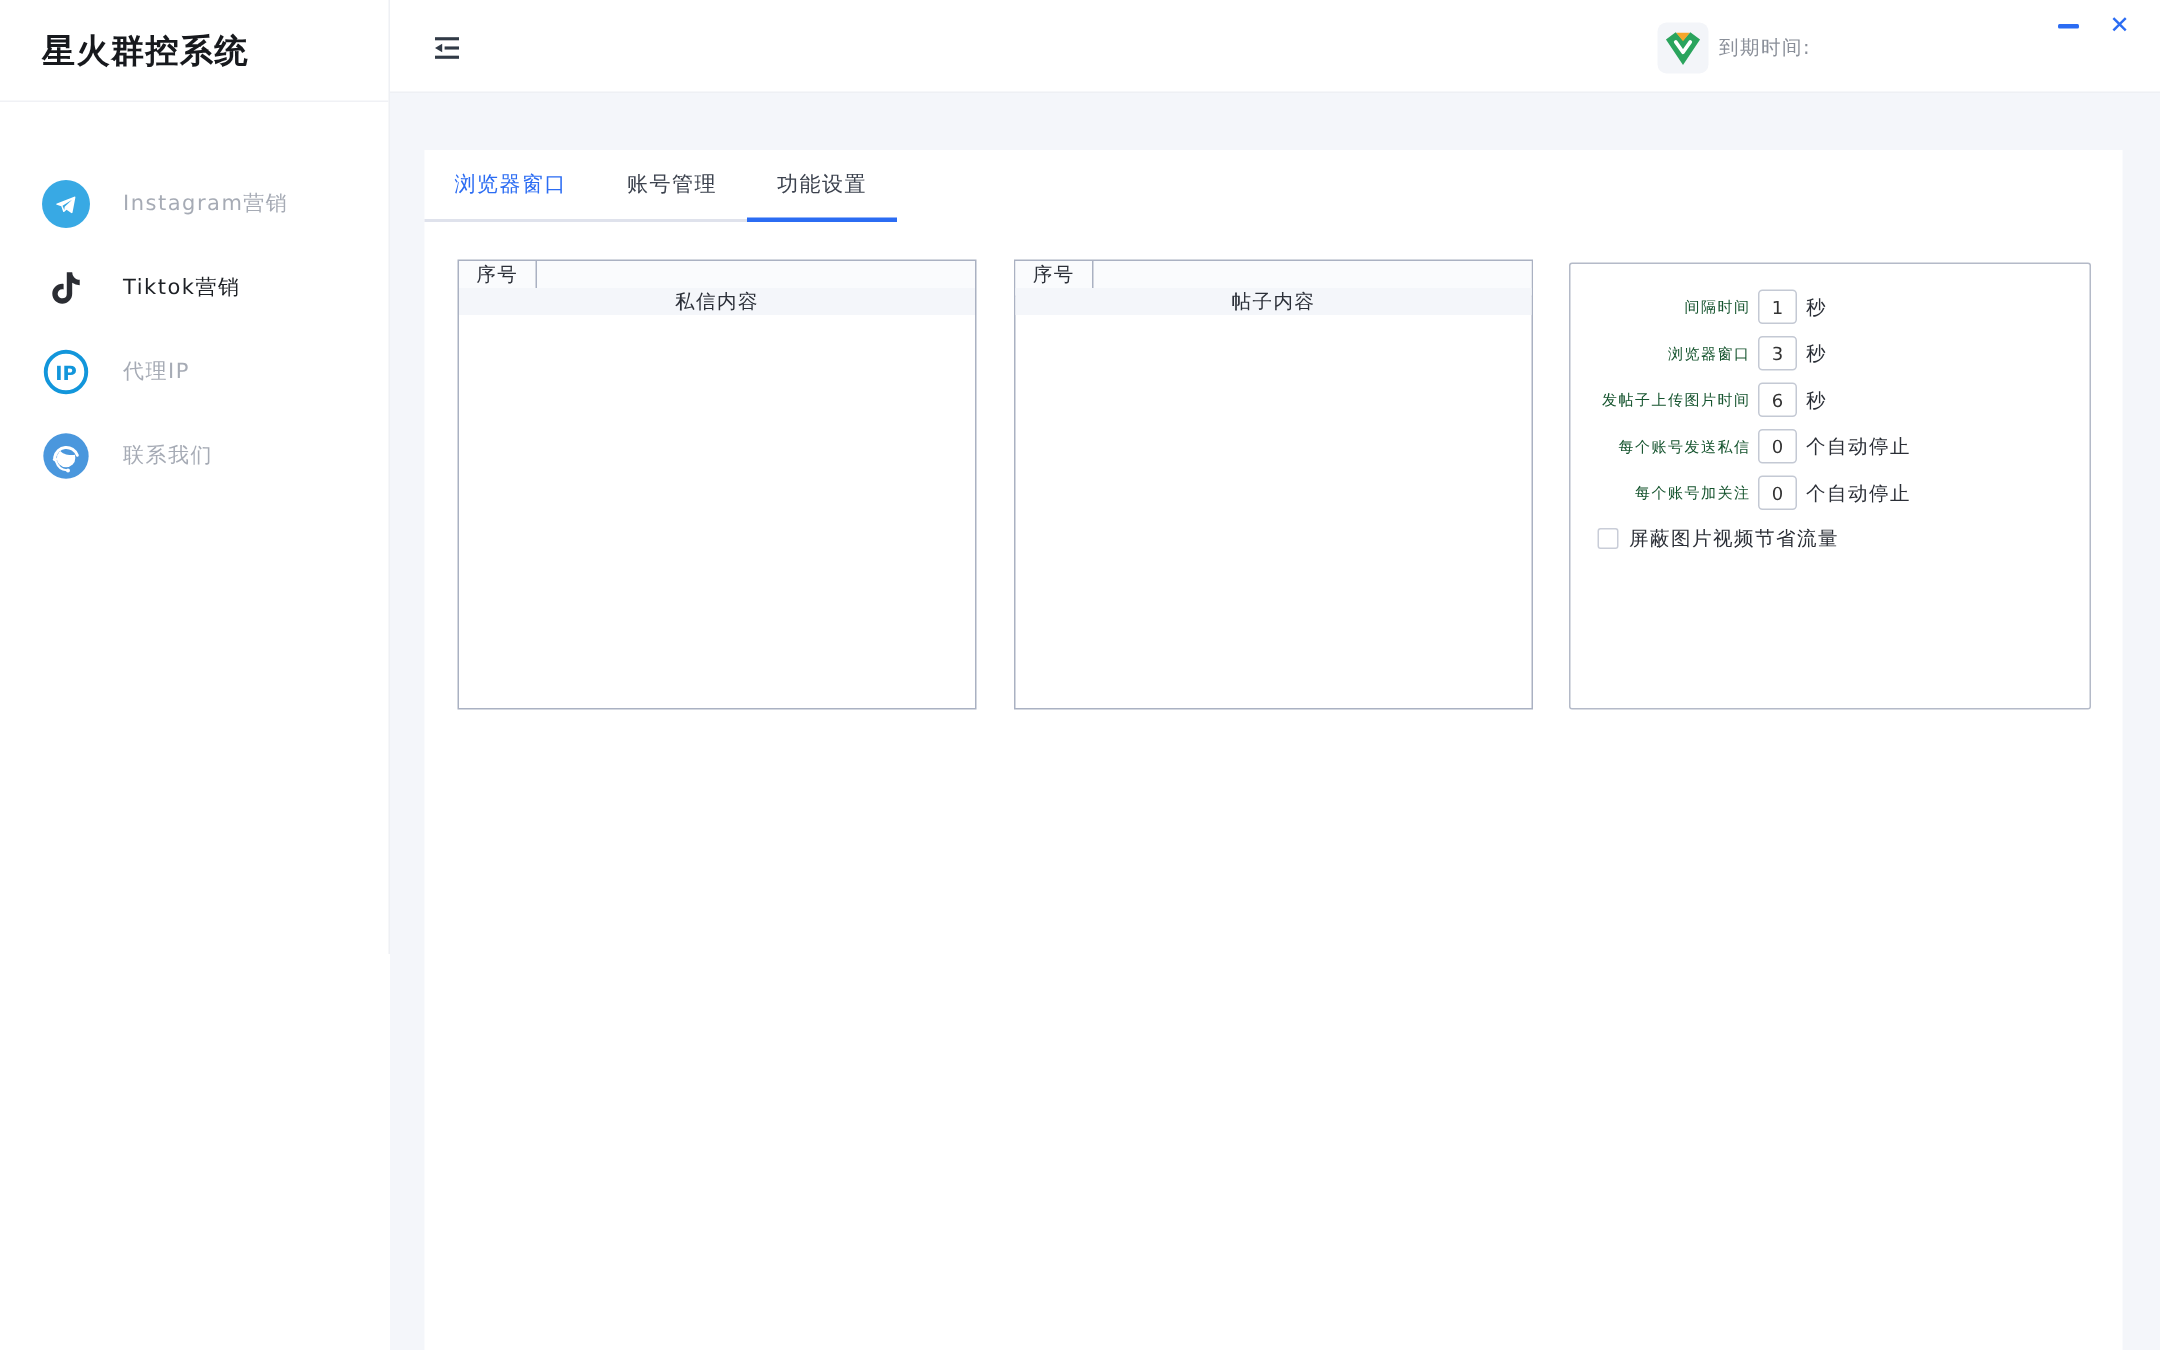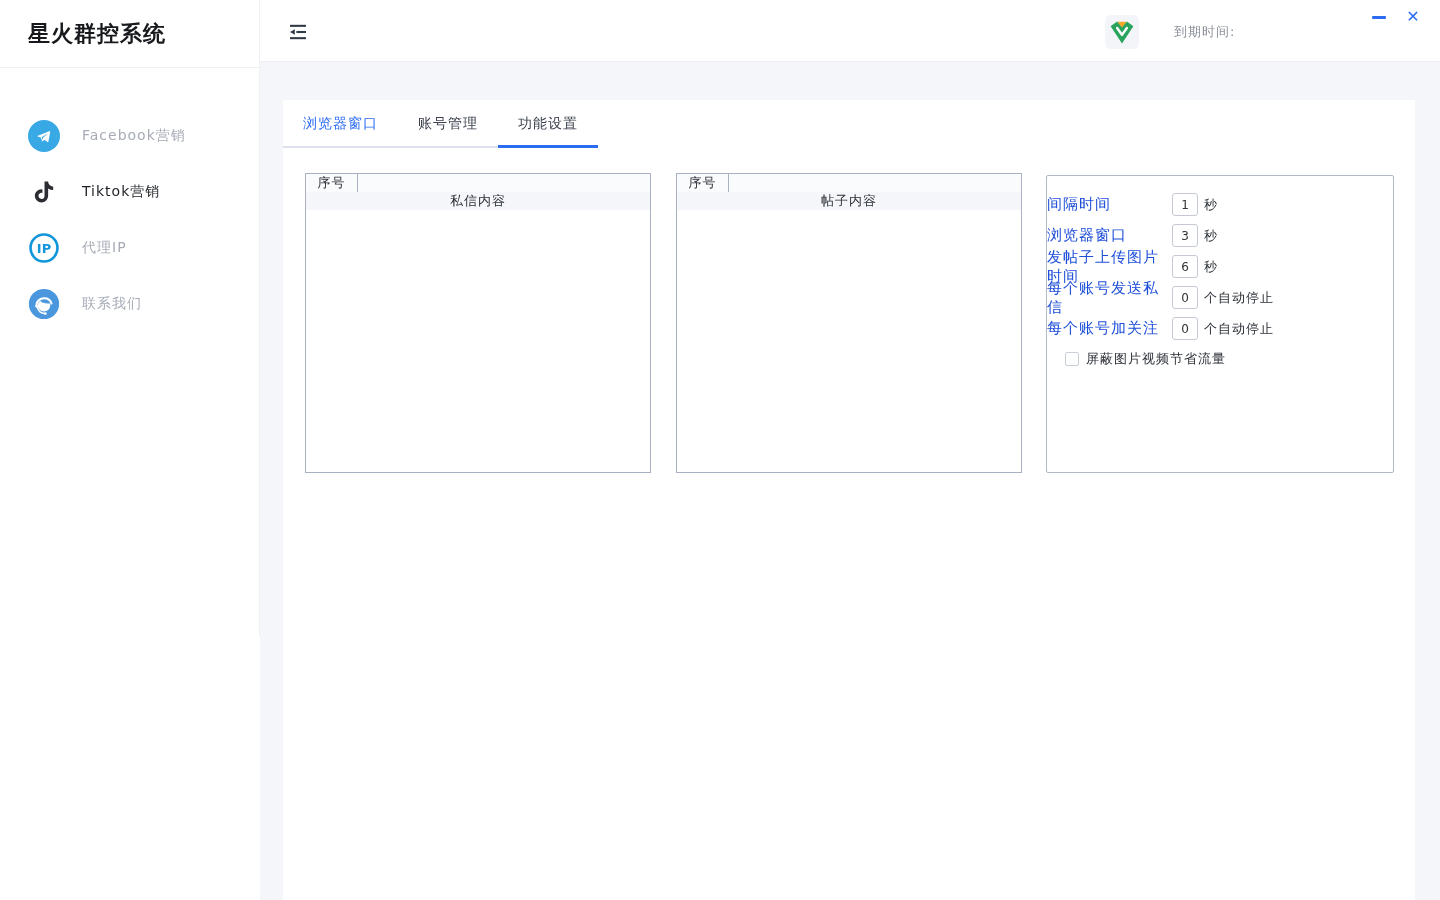--- a/index.html
+++ b/index.html
@@ -23,21 +23,21 @@
   .ig { width:30px; height:30px; border-radius:8px;
         background:radial-gradient(circle at 30% 110%, #fdf497 0%, #fd5949 45%, #d6249f 60%, #285AEB 90%);
         display:flex; align-items:center; justify-content:center; }
   .tg { background:#38a9e4; }
   .tt { background:transparent; }
 
   
   .main { position:relative; flex:1; height:900px; }
   .topbar { position:relative; height:62px; background:#fff; border-bottom:1px solid #eef0f4; }
   .fold-btn { position:absolute; left:28px; top:24px; width:20px; height:16px; cursor:pointer; }
-  .expiry { position:absolute; left:845px; top:15px; display:flex; align-items:center;gap:28px; }
+  .expiry { position:absolute; left:845px; top:15px; display:flex; align-items:center; }
   .gem-wrap { width:34px; height:34px; background:#f3f5f9; border-radius:6px; display:flex; align-items:center; justify-content:center; }
   .expiry-label { margin-left:7px; font-size:13px; color:#8a8f99; letter-spacing:1px; }
   .win-controls { position:absolute; right:10px; top:4px; display:flex; }
   .win-btn { width:34px; height:26px; display:flex; align-items:center; justify-content:center; cursor:pointer; }
   .min-bar { width:14px; height:3px; background:#2b6cf3; border-radius:1px; }
   .close-x { font-size:16px; font-weight:bold; color:#2b6cf3; line-height:1; }
 
   .content { position:relative; height:838px; background:#f4f6fa; }
   .card { position:absolute; left:23px; top:38px; width:1132px; bottom:0; background:#fff; }
 
@@ -53,21 +53,21 @@
   .dtable.t2 { left:393px; }
   .dtable .thead { display:flex; height:24px; background:#fafbfd; border-bottom:1px solid #aab1c2;flex-direction:column; }
   .dtable .th { font-size:13px; color:#2b2f38; display:flex; align-items:center; justify-content:center; letter-spacing:1px; }
   .dtable .th.seq { width:52px; border-right:1px solid #aab1c2; }
   .dtable .th.content { flex:1; }
   .dtable .tbody { flex:1; }
 
   
   .panel { position:absolute; left:763px; top:75px; width:348px; height:298px; border:1px solid #b4bac8; border-radius:2px; background:#fff; padding-top:13px; }
   .srow { display:flex; align-items:center; height:31px; }
-  .srow .lbl { width:120px; font-size:15px; color:#1d4ed8; letter-spacing:1px; }
+  .srow .lbl { width:120px; text-align:right; font-size:10px; color:#14532d; letter-spacing:1px; }
   .srow .num-input { width:26px; height:23px; margin-left:5px; border:1px solid #c4c9d4; border-radius:3px; text-align:center; font-size:12px; color:#333; font-family:"DejaVu Sans","Liberation Sans",sans-serif; outline:none; background:#fff; }
   .srow .suffix { margin-left:6px; font-size:13px; color:#2a2e36; letter-spacing:1px; }
   .chk-row { display:flex; align-items:center; margin-top:6px; padding-left:18px; }
   .chk-box { width:14px; height:14px; border:1px solid #c9cdd8; border-radius:2px; background:#fff; cursor:pointer; }
   .chk-label { margin-left:7px; font-size:13px; color:#2a2e36; letter-spacing:1px; }
 </style>
 </head>
 <body>
 
 <div class="app">
@@ -81,21 +81,21 @@
 
 
       <div class="menu-item">
         <span class="mi-icon">
           <span class="circle-ic tg">
             <svg width="18" height="18" viewBox="0 0 24 24">
                 <path fill="#fff" d="M19.8 5.4 3.9 11.5c-.8.3-.8.9-.1 1.1l4 1.3 1.6 4.8c.2.5.5.6.9.3l2.2-2 4.2 3.1c.5.3 1 .1 1.1-.5l2.5-13.2c.2-.8-.3-1.3-1-1zM8.9 13.6l8.5-5.3-6.6 6.1-.3 3-1.6-3.8z"></path>
               </svg>
           </span>
         </span>
-        <span class="mi-label">Facebook营销</span>
+        <span class="mi-label">Instagram营销</span>
       </div>
 
       <div class="menu-item active">
         <span class="mi-icon">
           <span class="circle-ic tt">
             <svg width="28" height="28" viewBox="0 0 24 24">
                 <path fill="#2b2d33" d="M16.6 5.82A4.28 4.28 0 0 1 15.54 3h-3.09v12.4a2.59 2.59 0 0 1-2.59 2.5c-1.42 0-2.6-1.16-2.6-2.6 0-1.72 1.66-3.01 3.37-2.48V9.66c-3.45-.46-6.47 2.22-6.47 5.64 0 3.33 2.76 5.7 5.69 5.7 3.14 0 5.69-2.55 5.69-5.7V9.01a7.35 7.35 0 0 0 4.3 1.38V7.3s-1.88.09-3.24-1.48z"></path>
               </svg>
           </span>
         </span>

